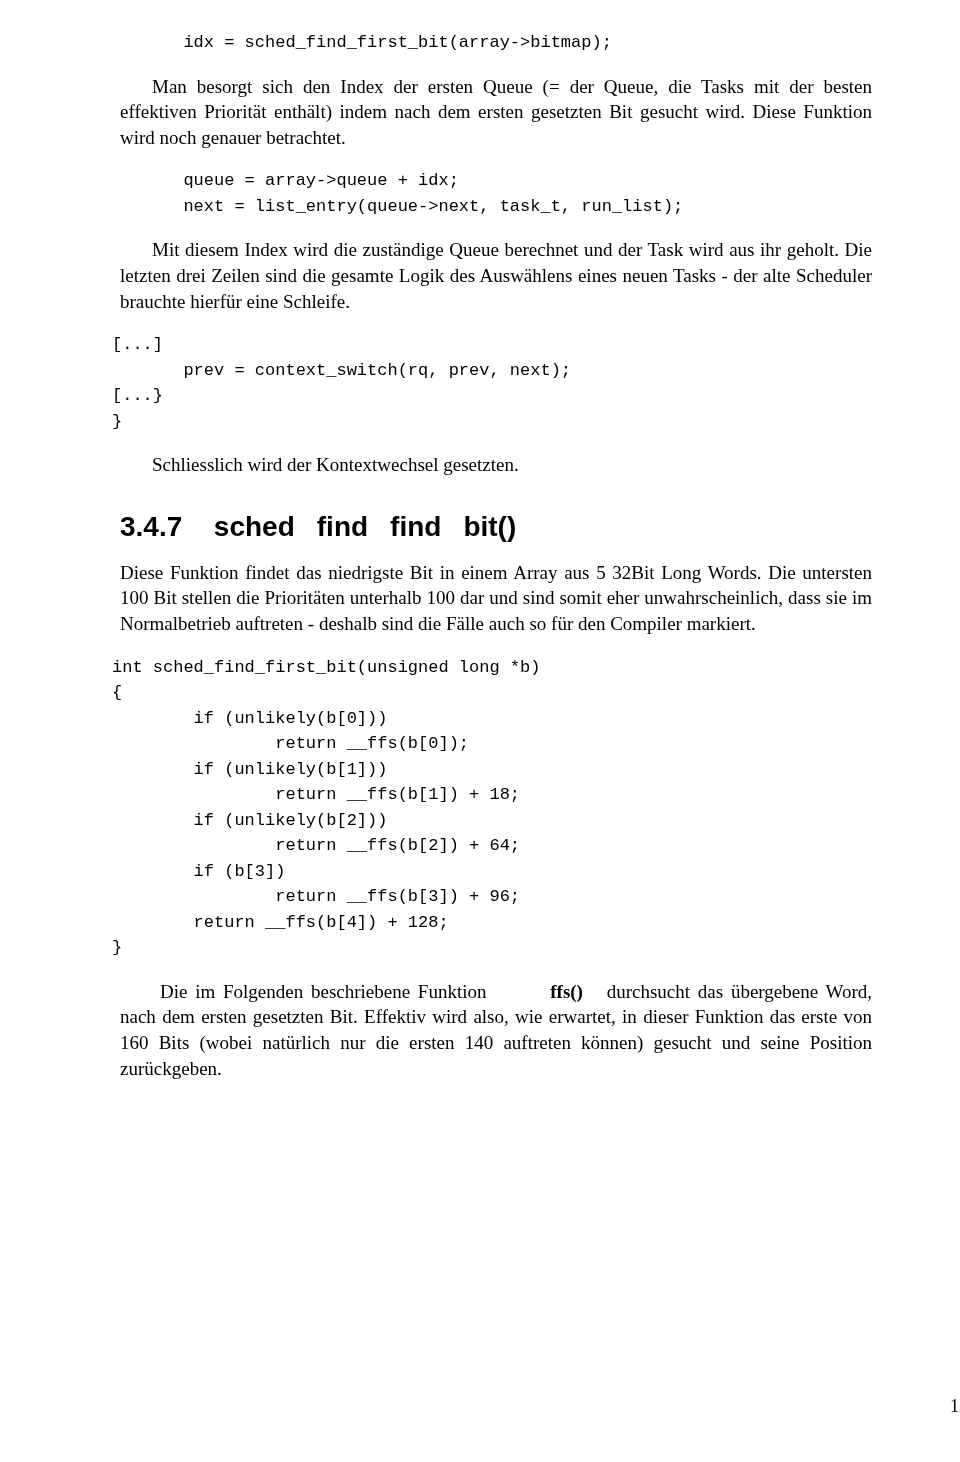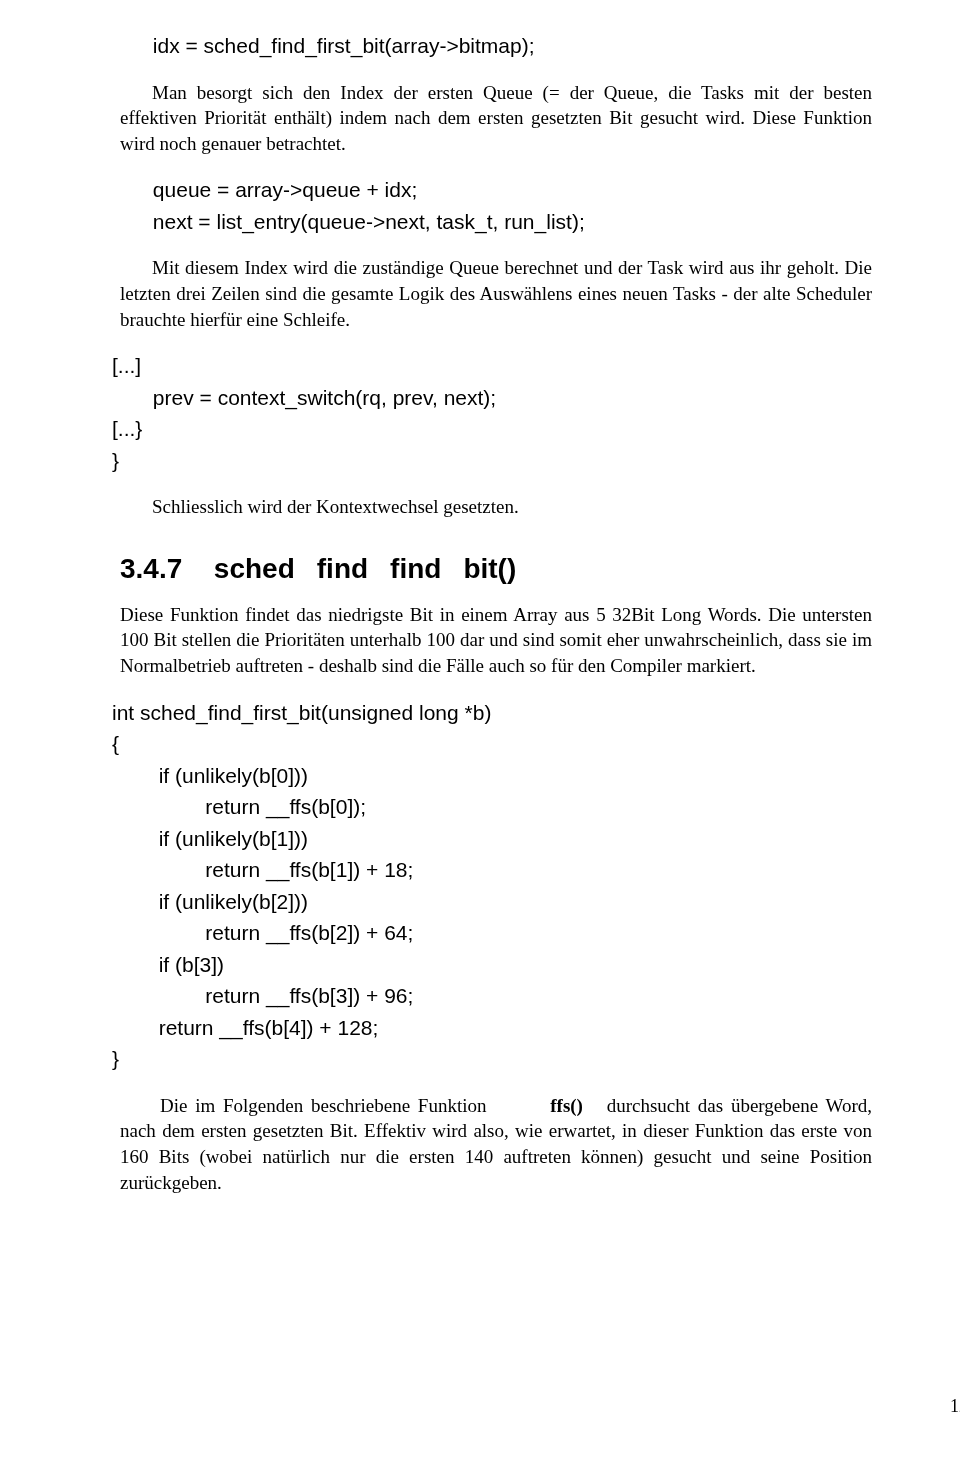--- a/index.html
+++ b/index.html
@@ -12,24 +12,24 @@
       background: #fff;
       color: #000;
       width: 960px;
       min-height: 1462px;
       padding: 10px 96px 60px 96px;
       font-size: 19px;
       line-height: 1.35;
       position: relative;
     }
     .code {
-      font-family: Liberation Sans, sans-serif;
+      font-family: Liberation Mono, monospace;
       white-space: pre;
       line-height: 1.5;
-      font-size: 21px;
+      font-size: 17px;
     }
     .code-block {
       margin: 4px 0 18px 0;
     }
     .para {
       text-align: justify;
       margin-bottom: 18px;
     }
     .para:first-of-type { }
     .first-indent { text-indent: 32px; }

